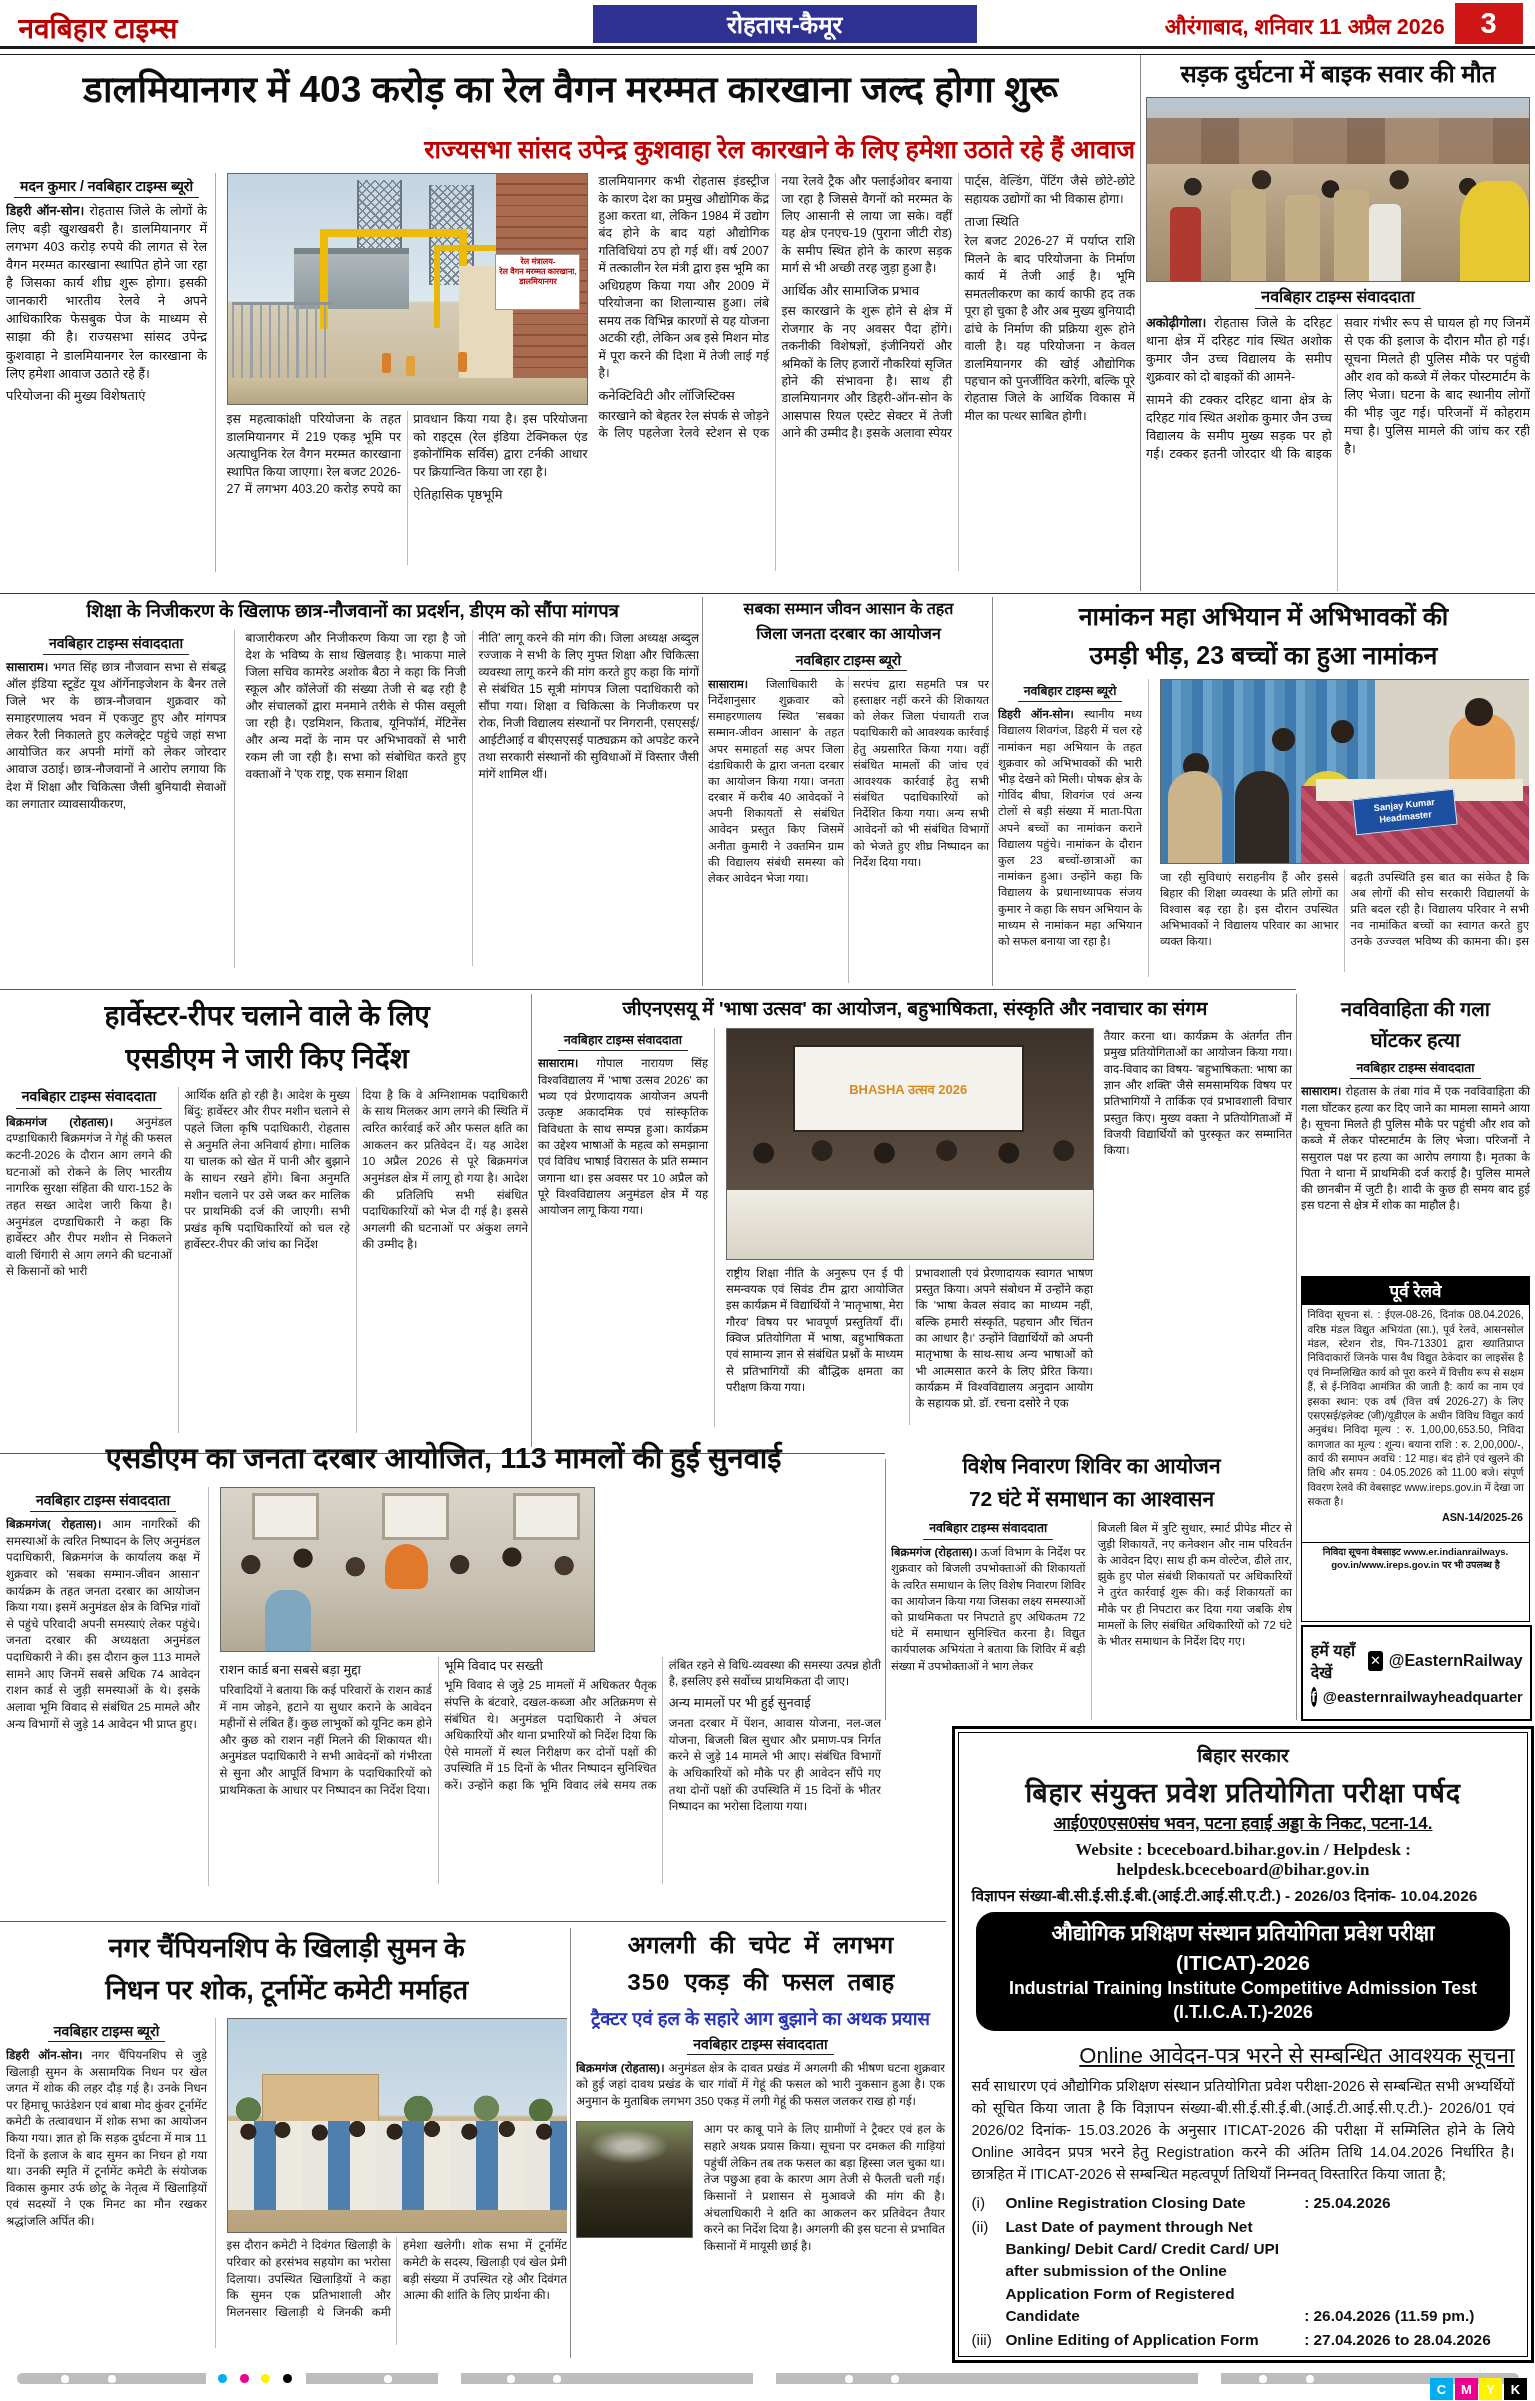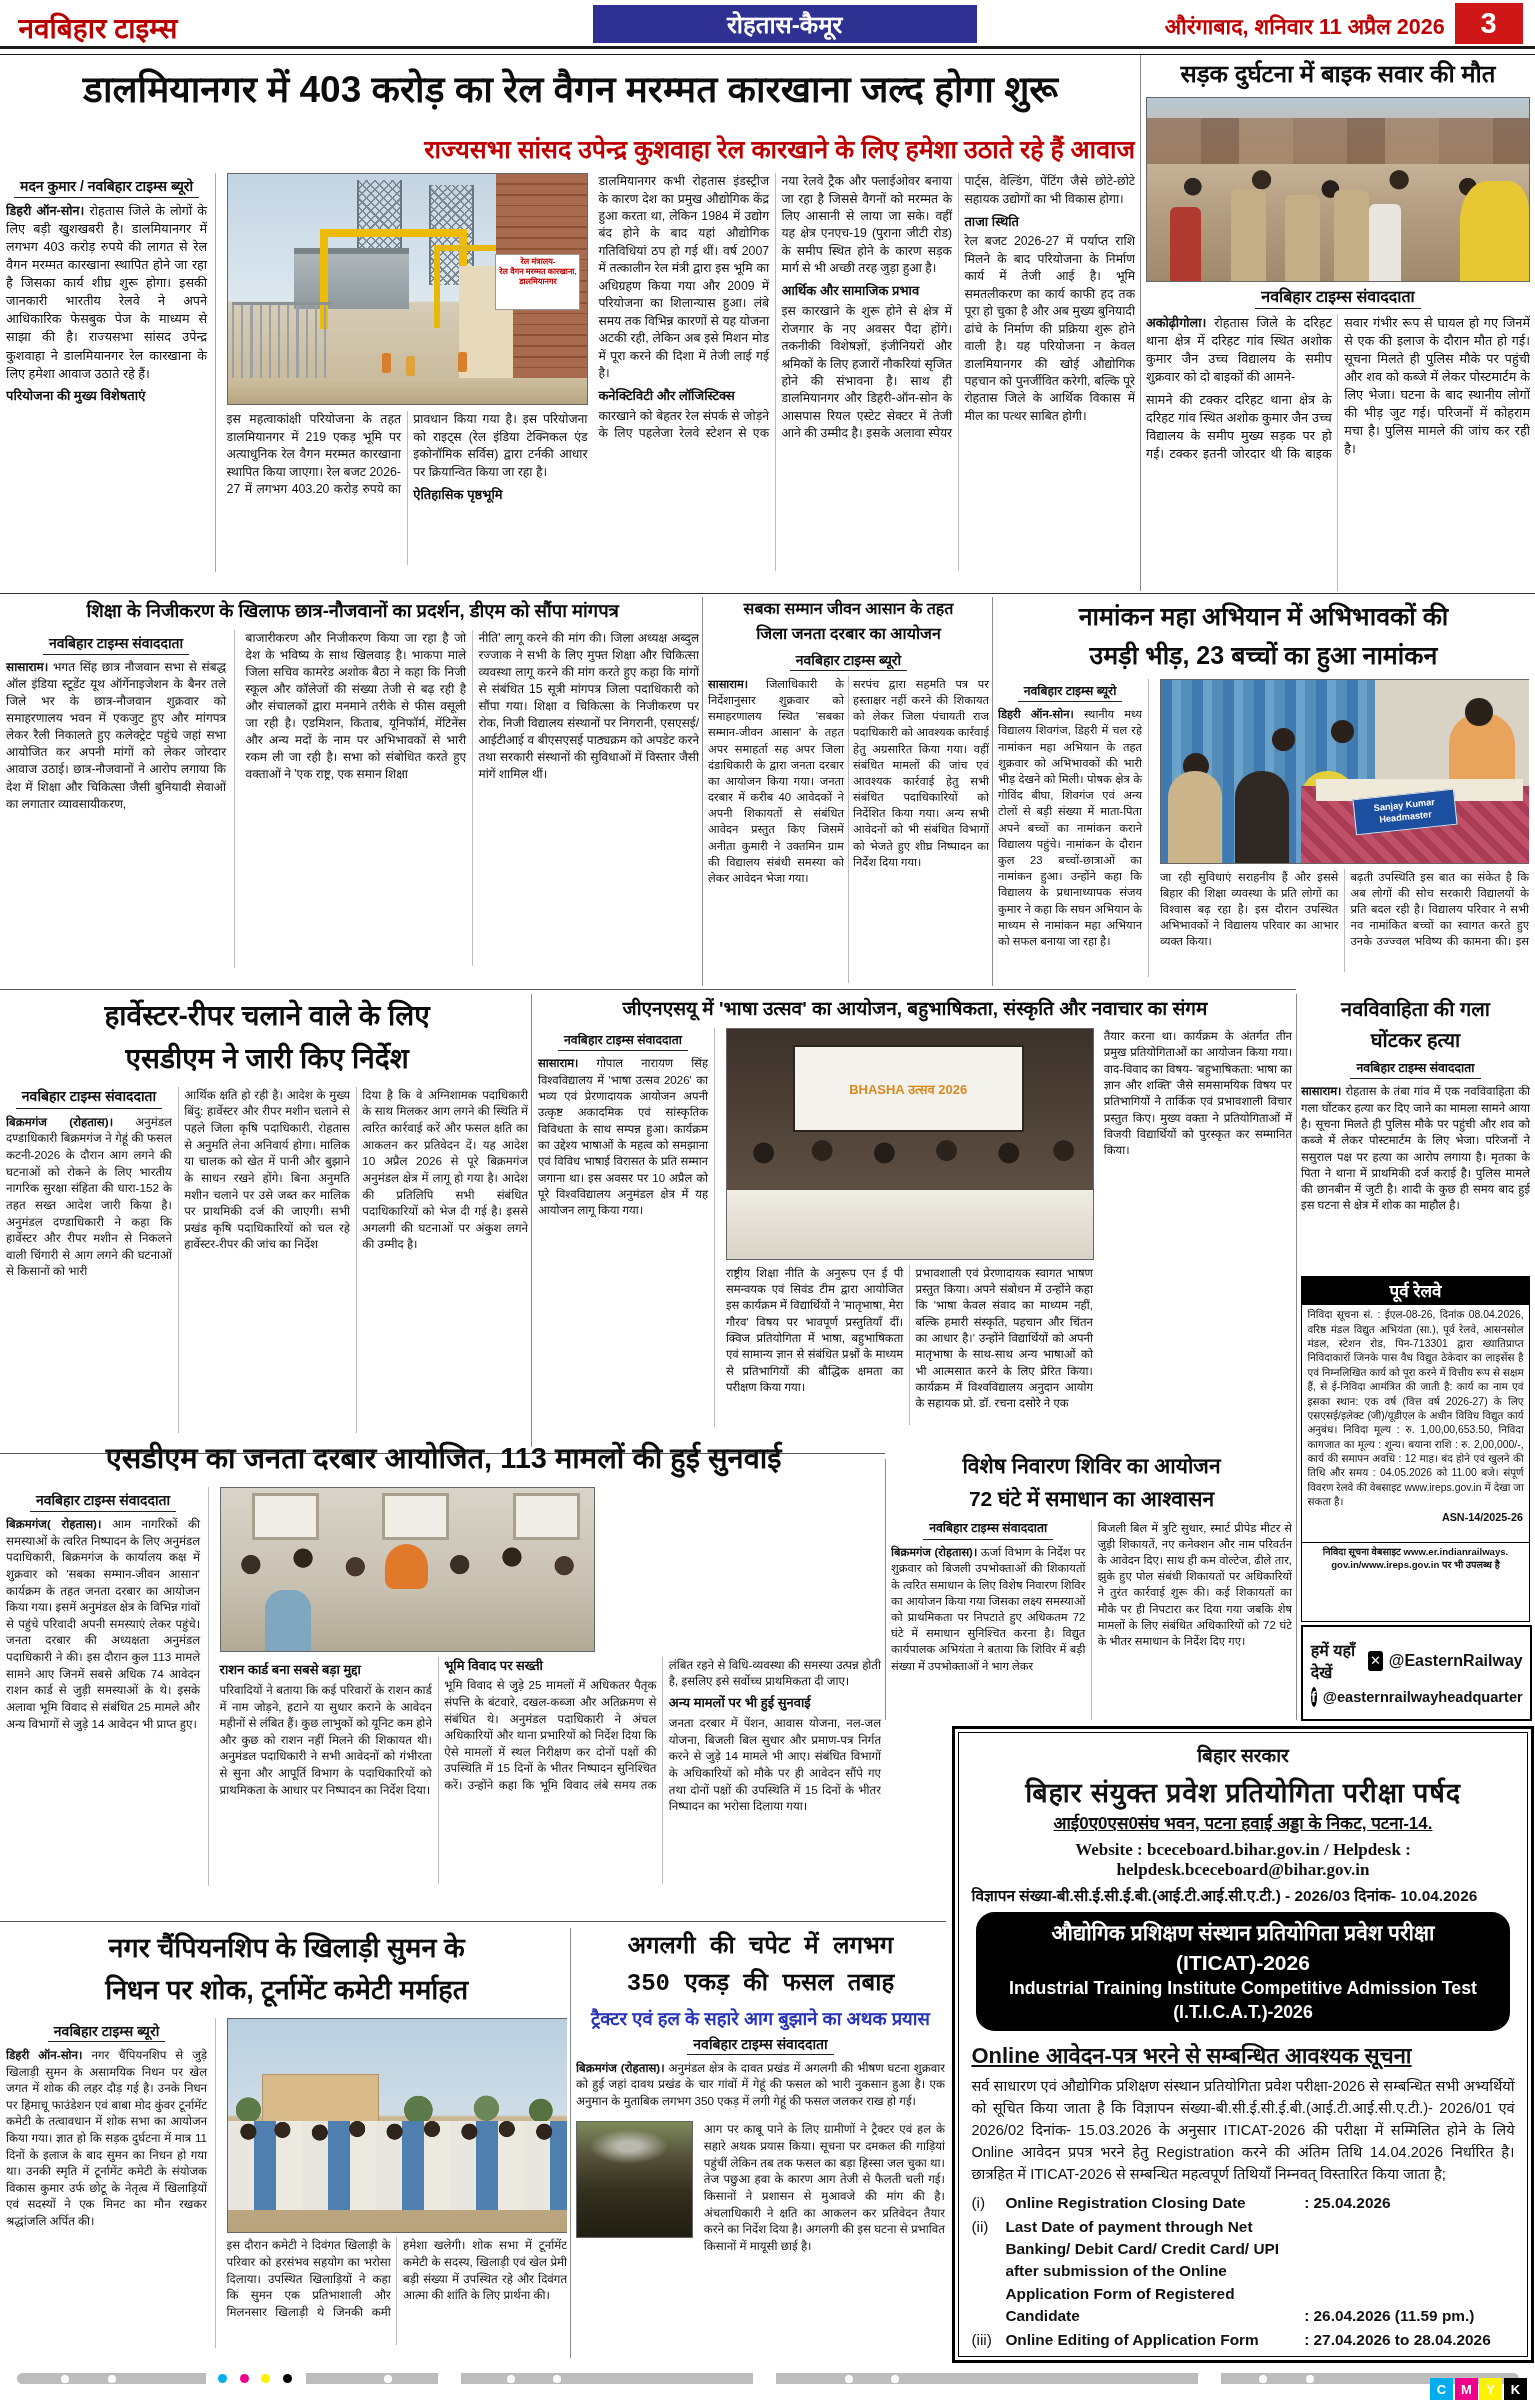--- a/index.html
+++ b/index.html
@@ -18,21 +18,21 @@
   
   .art{position:absolute;overflow:hidden;}
   .hl{font-weight:800;text-align:center;color:#0d0d0d;line-height:1.55;white-space:pre-line;}
   .sub-red{color:#c00000;font-weight:700;text-align:right;}
   .sub-blue{color:#2734b5;font-weight:800;text-align:center;}
   .byline-wrap{text-align:center;margin:3.1px 0 4.6px 0;}
   .byline{display:inline-block;font-weight:800;font-size:14px;border-bottom:1.5px solid #222;padding:0 6.1px 1.5px 6.1px;}
   .body-txt{font-size:12.3px;line-height:1.42;text-align:justify;}
   .body-txt p{margin:0 0 4.6px 0;}
   .body-txt b.dl{font-weight:800;}
-  .body-txt h4{font-size:13px;font-weight:700;margin:4.6px 0 2.3px 0;text-align:left;}
+  .body-txt h4{font-size:13px;font-weight:400;margin:4.6px 0 2.3px 0;text-align:left;}
   .cols2{column-count:2;column-gap:12.3px;column-rule:0.8px solid #bbb;}
   .cols3{column-count:3;column-gap:12.3px;column-rule:0.8px solid #bbb;}
   .flexrow{display:flex;gap:10.8px;}
   .vr{position:absolute;width:0;border-left:0.8px solid #8a8a8a;}
   .hrule{position:absolute;height:0;border-top:0.8px solid #555;}
   
   .photo{position:relative;overflow:hidden;border:0.8px solid #666;background:#cfd6da;}
   
   .lp-sky{position:absolute;inset:0;background:linear-gradient(#c3d4e2 0%,#dde8ef 55%,#d6cdb8 56%,#c4b493 100%);}
   .lp-tower{position:absolute;top:6.1px;width:41px;height:115px;
@@ -143,21 +143,21 @@
   .iticat{position:absolute;border:3.1px solid #000;background:#fff;}
   .iticat .inner{position:absolute;inset:3.1px;border:1.2px solid #000;padding:7.7px 12.3px;overflow:hidden;}
   .it-govt{text-align:center;font-size:19px;font-weight:800;margin:1.5px 0;}
   .it-board{text-align:center;font-size:27px;font-weight:800;letter-spacing:0.8px;margin:4.6px 0 1.5px 0;}
   .it-addr{text-align:center;font-size:17px;font-weight:800;text-decoration:underline;margin:1.5px 0 6.1px 0;}
   .it-web{text-align:center;font-size:17px;font-weight:800;font-family:"Liberation Serif","DejaVu Serif",serif;margin:4.6px 0;}
   .it-advt{font-size:15.4px;font-weight:800;margin:3.1px 0 6.1px 0;}
   .it-pill{background:#000;color:#fff;border-radius:18.4px;text-align:center;padding:6.1px 7.7px;margin:3.1px 4.6px 7.7px 4.6px;}
   .it-pill .hi{font-size:21px;font-weight:800;line-height:1.4;}
   .it-pill .en{font-size:17.7px;font-weight:700;line-height:1.35;}
-  .it-sub{text-align:left;font-size:22px;font-weight:700;text-decoration:underline;margin:4.6px 0 7.7px 0;}
+  .it-sub{text-align:right;font-size:22px;font-weight:400;text-decoration:underline;margin:4.6px 0 7.7px 0;}
   .it-intro{font-size:14.6px;line-height:1.5;text-align:justify;margin-bottom:6.1px;}
   .it-row{display:flex;font-size:15.4px;line-height:1.45;margin:1.5px 0;}
   .it-row .n{width:34px;flex:none;}
   .it-row .lb{width:55%;flex:none;font-weight:600;}
   .it-row .vl{font-weight:800;}
   
   .foot-bar{position:absolute;left:17px;top:2373px;width:1502px;height:10.8px;background:#bdbdbd;border-radius:6.1px;}
   .foot-dot{position:absolute;top:2375px;width:7.7px;height:7.7px;border-radius:50%;background:#fff;}
   .foot-gap{position:absolute;top:2371px;height:14px;background:#fff;}
   .cdot{position:absolute;top:2374px;width:9.2px;height:9.2px;border-radius:50%;}

